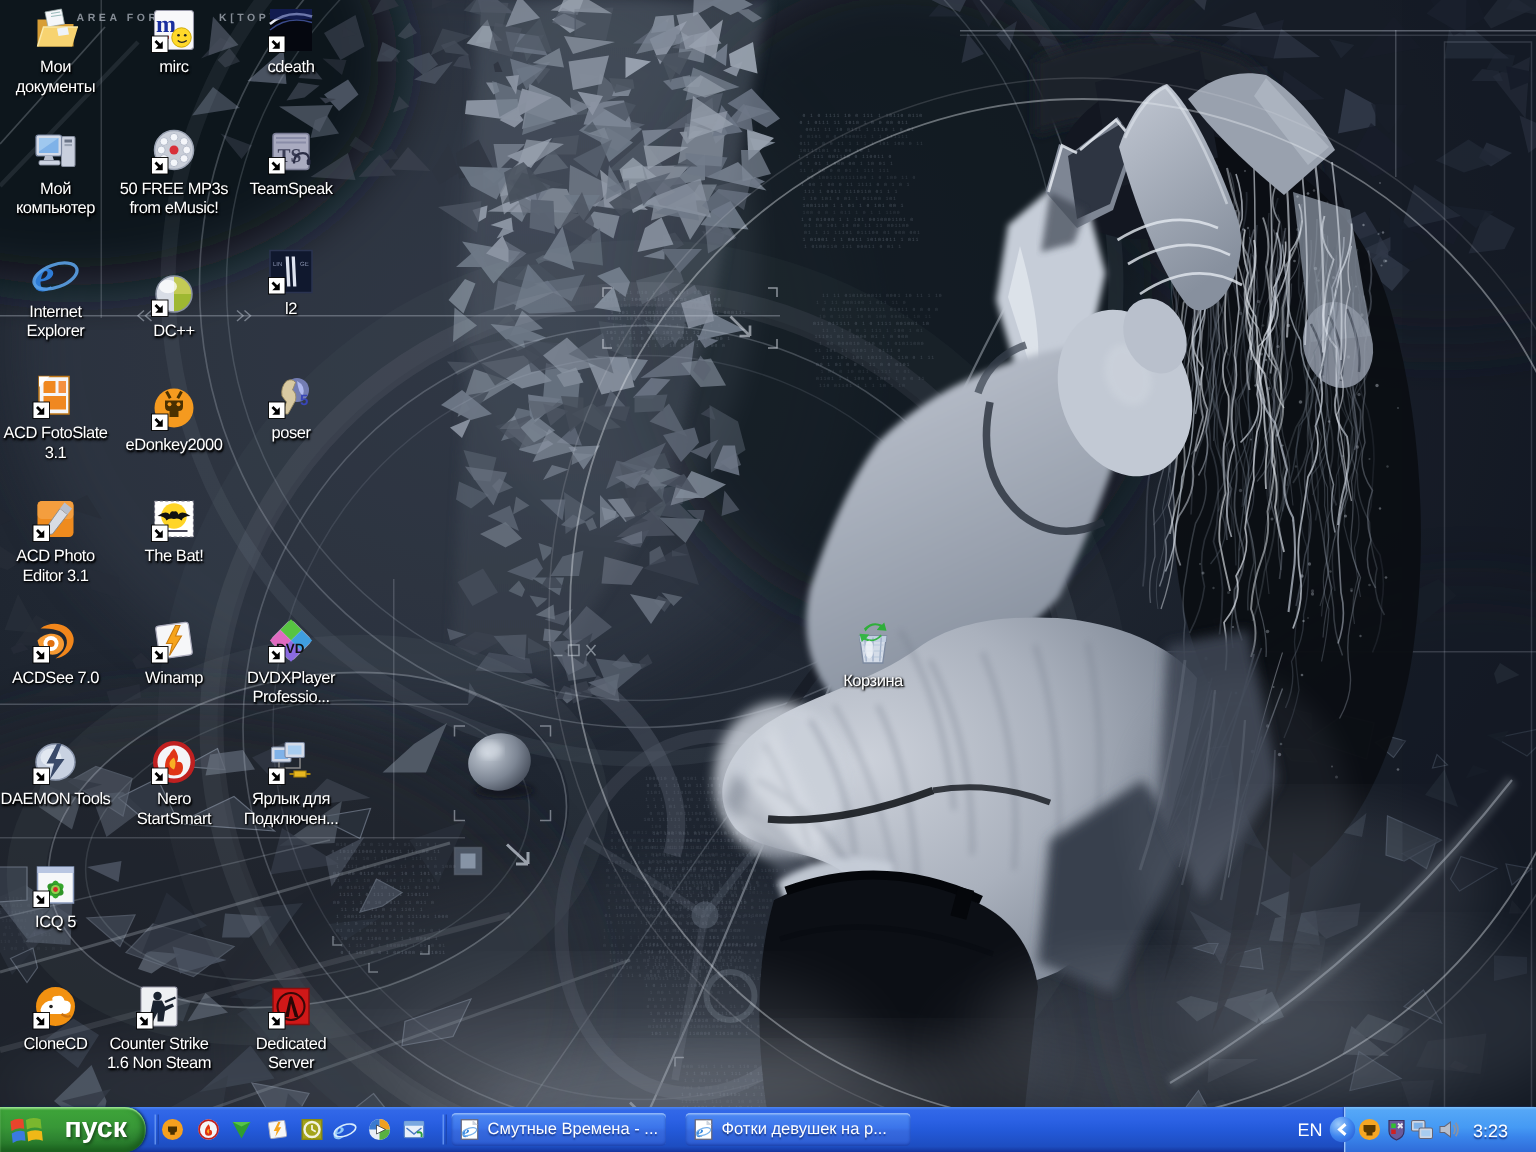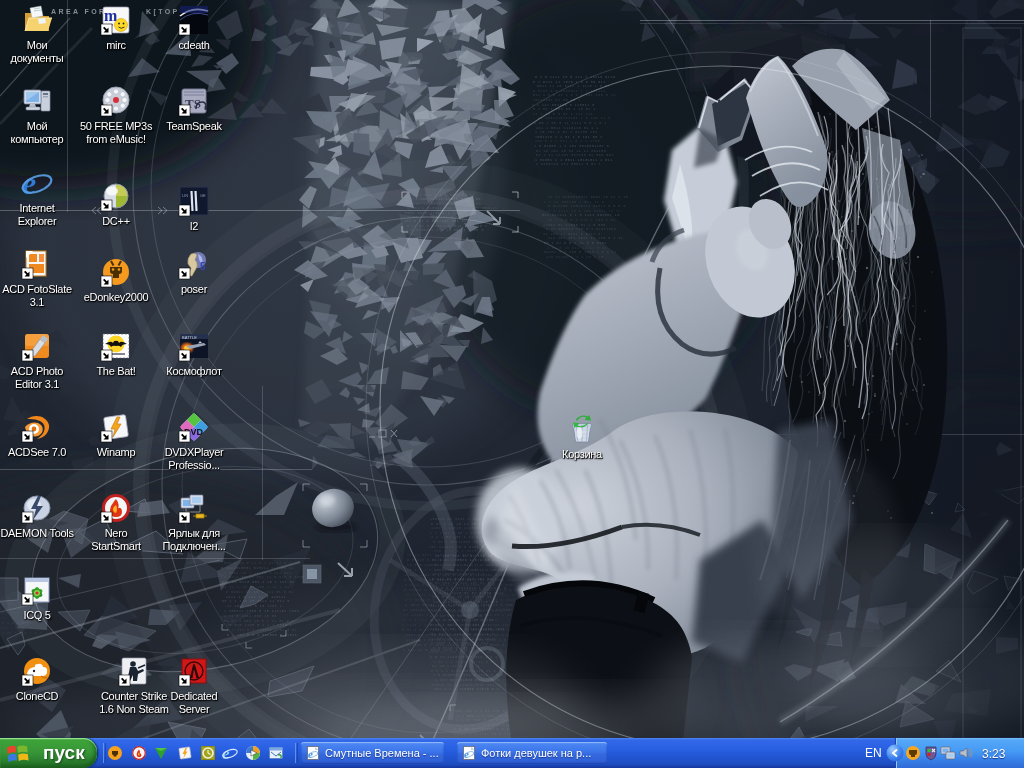--- a/index.html
+++ b/index.html
@@ -1206,21 +1206,21 @@
 <circle cx="16" cy="16" r="12" fill="none" stroke="#8890a0" stroke-width="1"></circle>
 <ellipse cx="12" cy="11" rx="6" ry="4.5" fill="#fff" opacity=".75"></ellipse>
         </g>
         <g>
           <rect x="1" y="20" width="11" height="11" fill="#fff" stroke="#000" stroke-width="0.6"></rect>
           <path d="M 3.5,28.5 L 8.5,28.5 L 8.5,23.5 L 6.8,25.2 L 4.3,22.7 L 3.0,24.0 L 5.5,26.5 Z" fill="#000"></path>
         </g>
       </svg>
       <div class="lbl">DC++</div>
     </div>
-    <div class="di" style="left:151px;top:185px;width:86px">
+    <div class="di" style="left:151px;top:165px;width:86px">
       <svg width="32" height="32" viewBox="0 0 32 32">
         <g>
           <rect x="2" y="2" width="28" height="28" fill="#10182e"></rect>
 <rect x="2" y="2" width="28" height="28" fill="none" stroke="#2a3350" stroke-width="1"></rect>
 <path d="M 13.5,6 L 14.5,26 M 17.5,6 L 18.5,26" stroke="#dfe4f0" stroke-width="2.2" fill="none"></path>
 <text x="4" y="12" font-size="4" fill="#8a93b0" font-family="Liberation Sans, sans-serif">LIN</text>
 <text x="22" y="12" font-size="4" fill="#8a93b0" font-family="Liberation Sans, sans-serif">GE</text>
         </g>
         <g>
           <rect x="1" y="20" width="11" height="11" fill="#fff" stroke="#000" stroke-width="0.6"></rect>
@@ -1299,38 +1299,20 @@
 <circle cx="16" cy="14" r="8.5" fill="#ffd527"></circle>
 <path d="M 5,14 Q 11,10 13,13 Q 14,10 16,11 Q 18,10 19,13 Q 21,10 27,14 Q 22,14 21,17 Q 19,15 16,16 Q 13,15 11,17 Q 10,14 5,14 Z" fill="#111"></path>
 <path d="M 7,24 L 25,24" stroke="#334" stroke-width="1.2"></path>
         </g>
         <g>
           <rect x="1" y="20" width="11" height="11" fill="#fff" stroke="#000" stroke-width="0.6"></rect>
           <path d="M 3.5,28.5 L 8.5,28.5 L 8.5,23.5 L 6.8,25.2 L 4.3,22.7 L 3.0,24.0 L 5.5,26.5 Z" fill="#000"></path>
         </g>
       </svg>
       <div class="lbl">The Bat!</div>
-    </div>
-    <div class="di" style="left:146px;top:330px;width:96px">
-      <svg width="32" height="32" viewBox="0 0 32 32">
-        <g>
-          <rect x="2" y="4" width="28" height="24" fill="#0d1426"></rect>
-<rect x="2" y="4" width="28" height="5" fill="#24304e"></rect>
-<text x="4" y="8.5" font-size="4" fill="#c8d0e0" font-family="Liberation Sans, sans-serif">BATTLE</text>
-<ellipse cx="9" cy="18" rx="6" ry="5" fill="#e86a18" filter="url(#qb)"></ellipse>
-<ellipse cx="9" cy="18" rx="3" ry="2.5" fill="#ffc838"></ellipse>
-<path d="M 8,16 L 26,13 L 28,15 L 12,19 Z" fill="#9aa4b4"></path>
-<path d="M 20,13.5 L 22,11 L 24,13 Z" fill="#b8c2d2"></path>
-        </g>
-        <g>
-          <rect x="1" y="20" width="11" height="11" fill="#fff" stroke="#000" stroke-width="0.6"></rect>
-          <path d="M 3.5,28.5 L 8.5,28.5 L 8.5,23.5 L 6.8,25.2 L 4.3,22.7 L 3.0,24.0 L 5.5,26.5 Z" fill="#000"></path>
-        </g>
-      </svg>
-      <div class="lbl">Космофлот</div>
     </div>
     <div class="di" style="left:-11px;top:411px;width:96px">
       <svg width="32" height="32" viewBox="0 0 32 32">
         <g>
           <path d="M 6,8 C 14,2 26,5 28,14 C 29,20 24,27 16,28 C 22,24 25,19 23,14 C 21,9 14,8 6,8 Z" fill="#f1861b"></path>
 <path d="M 4,16 C 8,11 16,10 20,14 C 23,17 22,23 17,25 C 10,27 5,22 4,16 Z" fill="#f79a33"></path>
 <circle cx="13" cy="18" r="5" fill="#fff"></circle>
           <circle cx="13" cy="18" r="2.4" fill="#e07010"></circle>
         </g>
         <g>
@@ -1447,21 +1429,21 @@
 <circle cx="13" cy="16" r="1.2" fill="#222"></circle>
           <path d="M 20,21 Q 24,24 26,22" stroke="#c87010" stroke-width="1.5" fill="none"></path>
         </g>
         <g>
           <rect x="1" y="20" width="11" height="11" fill="#fff" stroke="#000" stroke-width="0.6"></rect>
           <path d="M 3.5,28.5 L 8.5,28.5 L 8.5,23.5 L 6.8,25.2 L 4.3,22.7 L 3.0,24.0 L 5.5,26.5 Z" fill="#000"></path>
         </g>
       </svg>
       <div class="lbl">CloneCD</div>
     </div>
-    <div class="di" style="left:84px;top:655px;width:100px">
+    <div class="di" style="left:56px;top:655px;width:100px">
       <svg width="32" height="32" viewBox="0 0 32 32">
         <g>
           <rect x="4" y="3" width="24" height="26" rx="1.5" fill="#eef0f3" stroke="#99a" stroke-width="0.7"></rect>
 <circle cx="15" cy="9" r="2.8" fill="#1a2330"></circle>
 <path d="M 12,12 L 18,12 L 20,16 L 25,14 L 26,16 L 20,19 L 19,26 L 15,26 L 15,20 L 12,26 L 9,26 L 11,17 Z" fill="#1a2330"></path>
 <path d="M 20,13 L 27,10" stroke="#1a2330" stroke-width="1.6"></path>
         </g>
         <g>
           <rect x="1" y="20" width="11" height="11" fill="#fff" stroke="#000" stroke-width="0.6"></rect>
           <path d="M 3.5,28.5 L 8.5,28.5 L 8.5,23.5 L 6.8,25.2 L 4.3,22.7 L 3.0,24.0 L 5.5,26.5 Z" fill="#000"></path>

